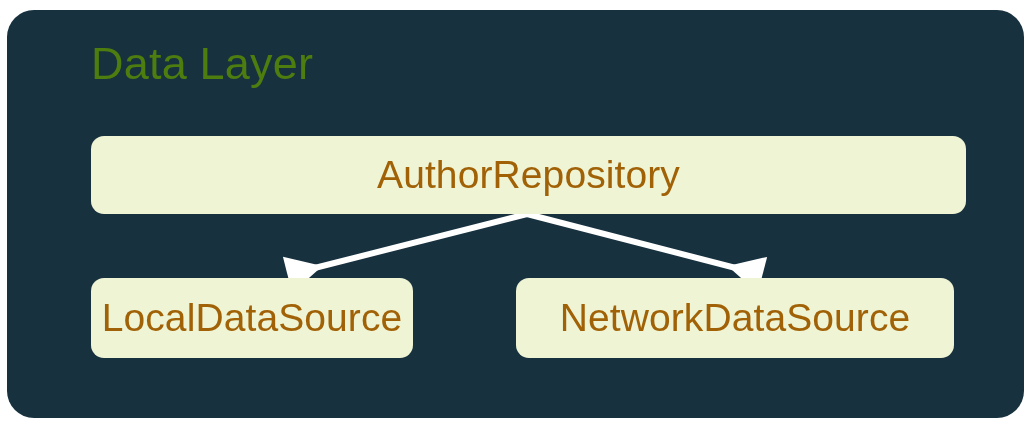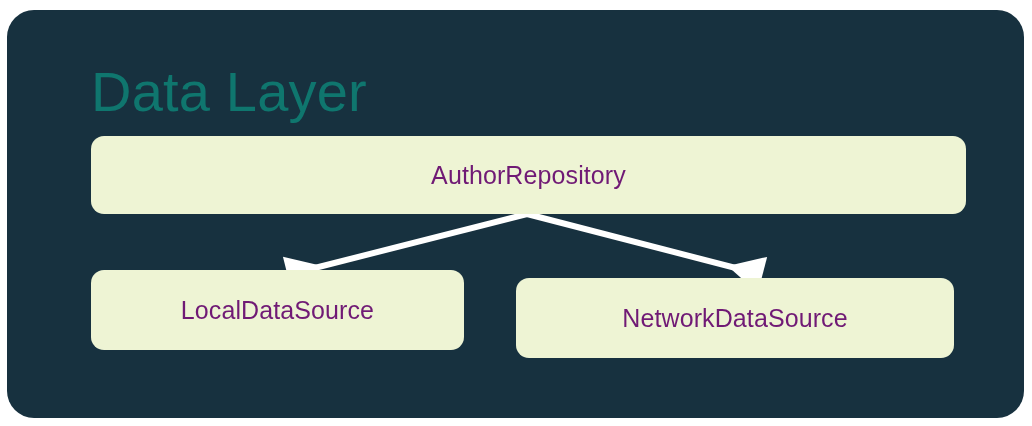--- a/index.html
+++ b/index.html
@@ -31,58 +31,57 @@
     background: #17313F;
     border-radius: 27px;
     box-sizing: border-box;
   }
 
   
   .layer-title {
     position: absolute;
     left: 91px;
     top: 36px;
-    font-size: 56px;
+    font-size: 45px;
     line-height: 56px;
     font-weight: 400;
-    color: #0f766e;
+    color: #4d7c0f;
     letter-spacing: 0.2px;
     white-space: nowrap;
-    margin-top: 28px;
   }
 
   
   .node-box {
     position: absolute;
     background: #EEF4D4;
     border-radius: 13px;
     display: flex;
     align-items: center;
     justify-content: center;
     box-sizing: border-box;
   }
   .node-label {
-    font-size: 25px;
+    font-size: 39px;
     line-height: 34px;
     font-weight: 400;
-    color: #701a75;
+    color: #a16207;
     letter-spacing: 0.1px;
     white-space: nowrap;
   }
 
   .node-repository {
     left: 91px;
     top: 136px;
     width: 875px;
     height: 78px;
   }
   .node-local {
     left: 91px;
-    top: 270px;
-    width: 373px;
+    top: 278px;
+    width: 322px;
     height: 80px;
   }
   .node-network {
     left: 516px;
     top: 278px;
     width: 438px;
     height: 80px;
   }
 
   

